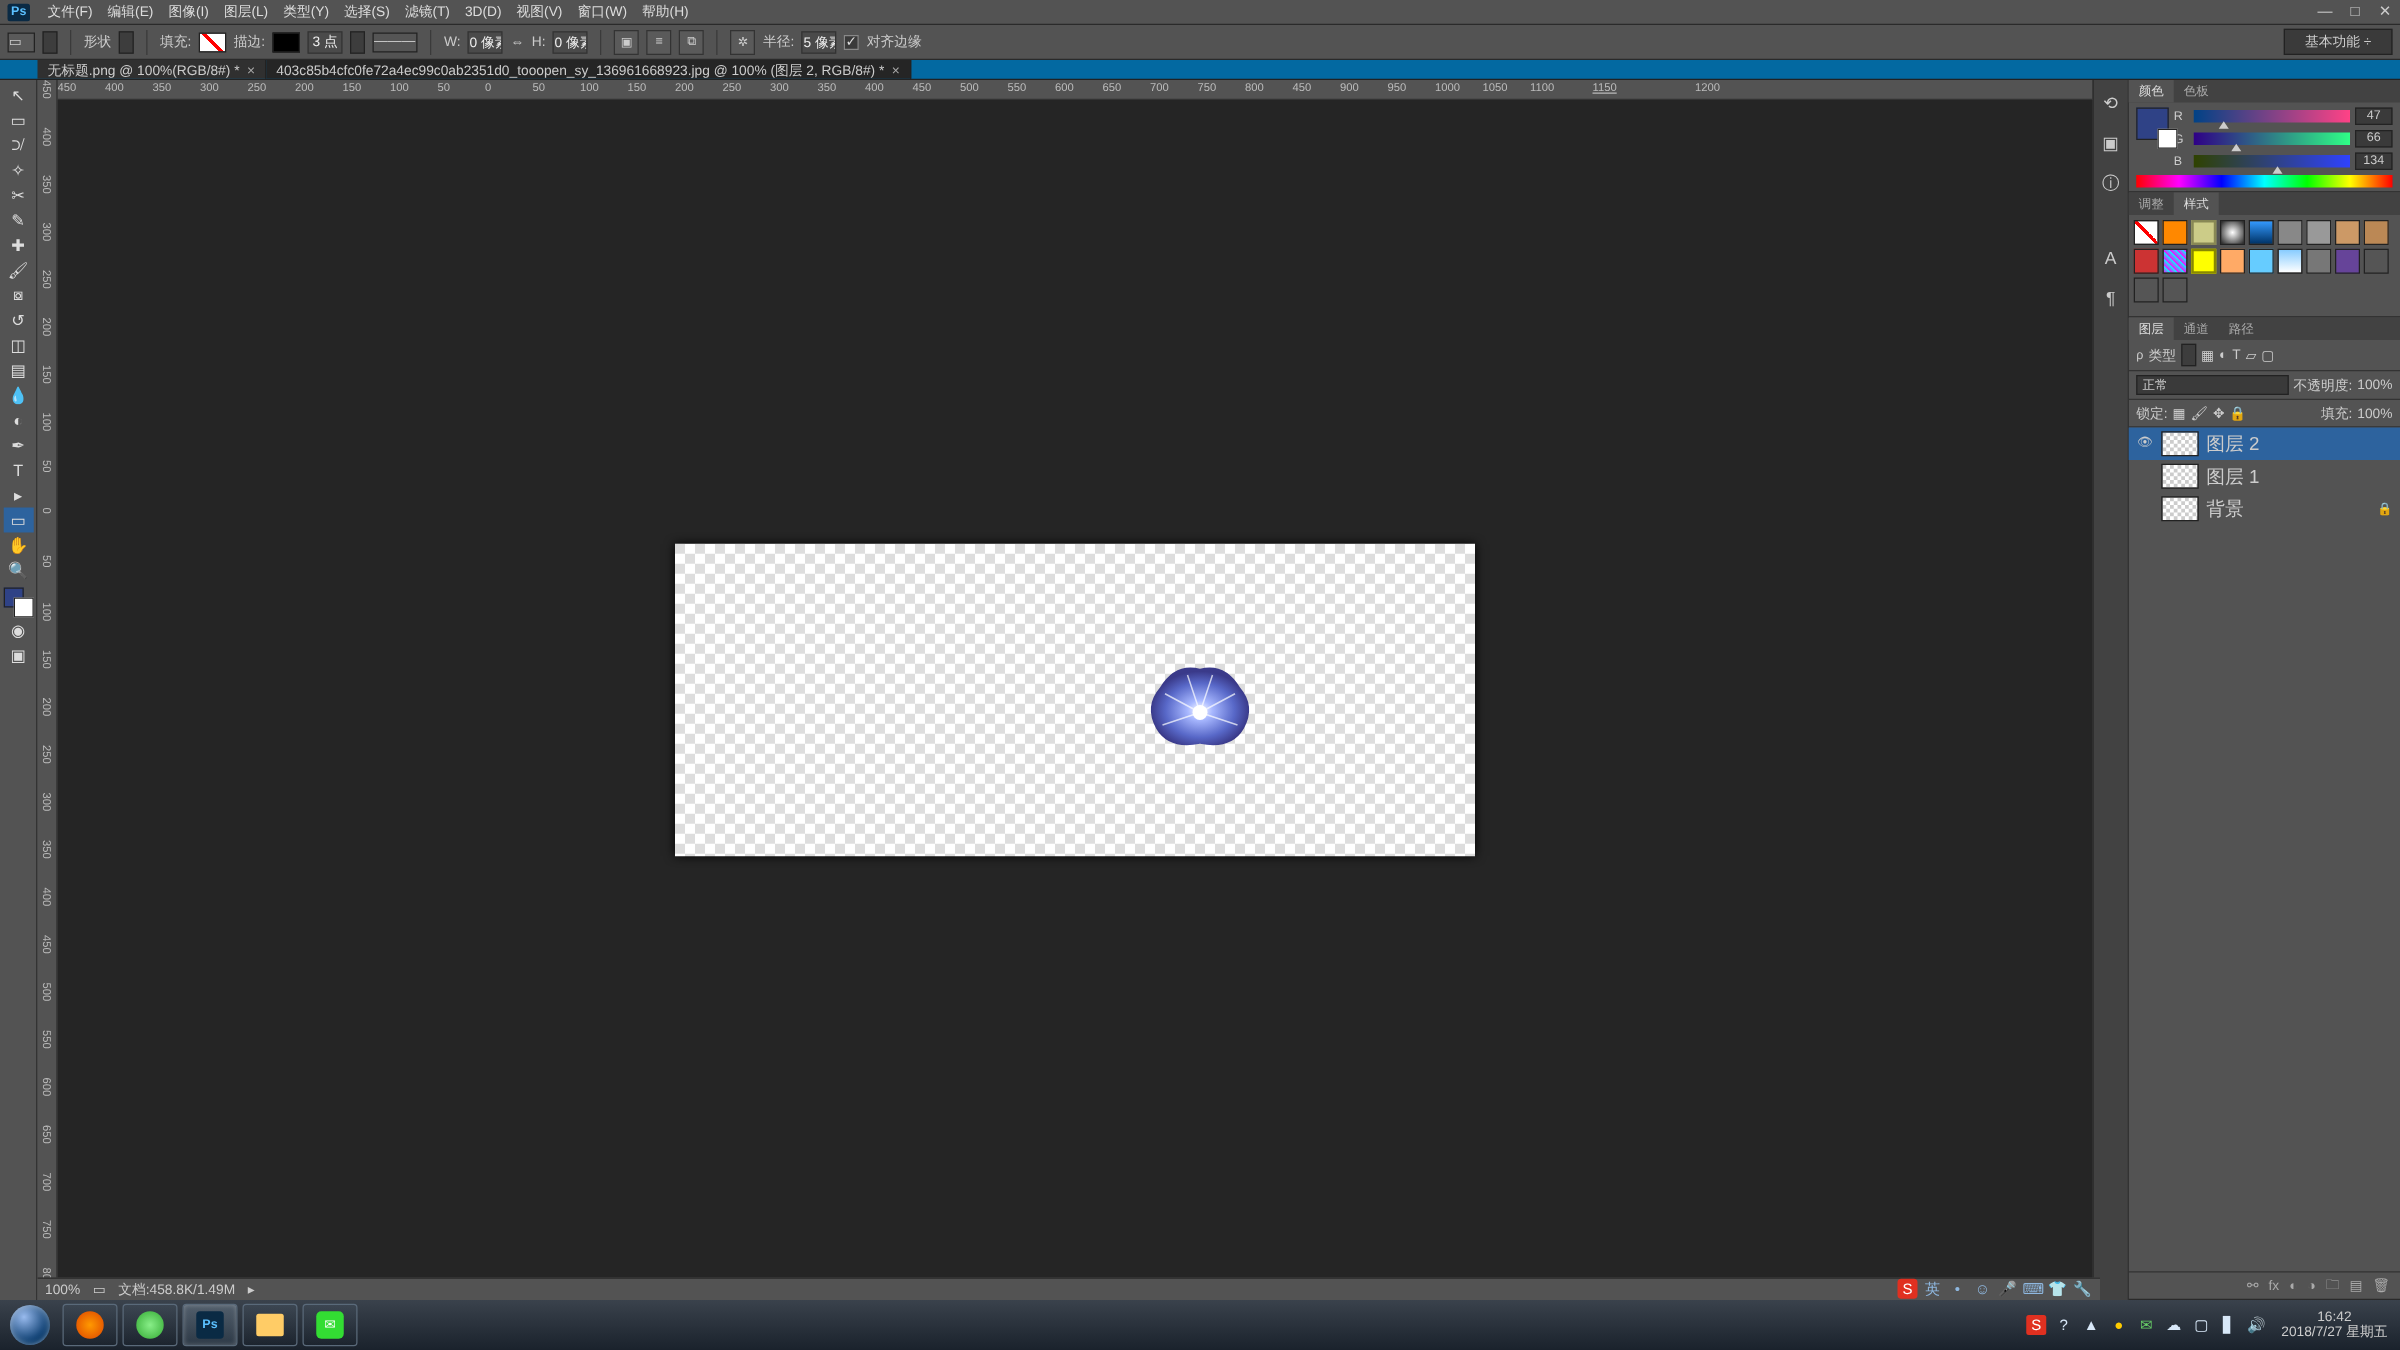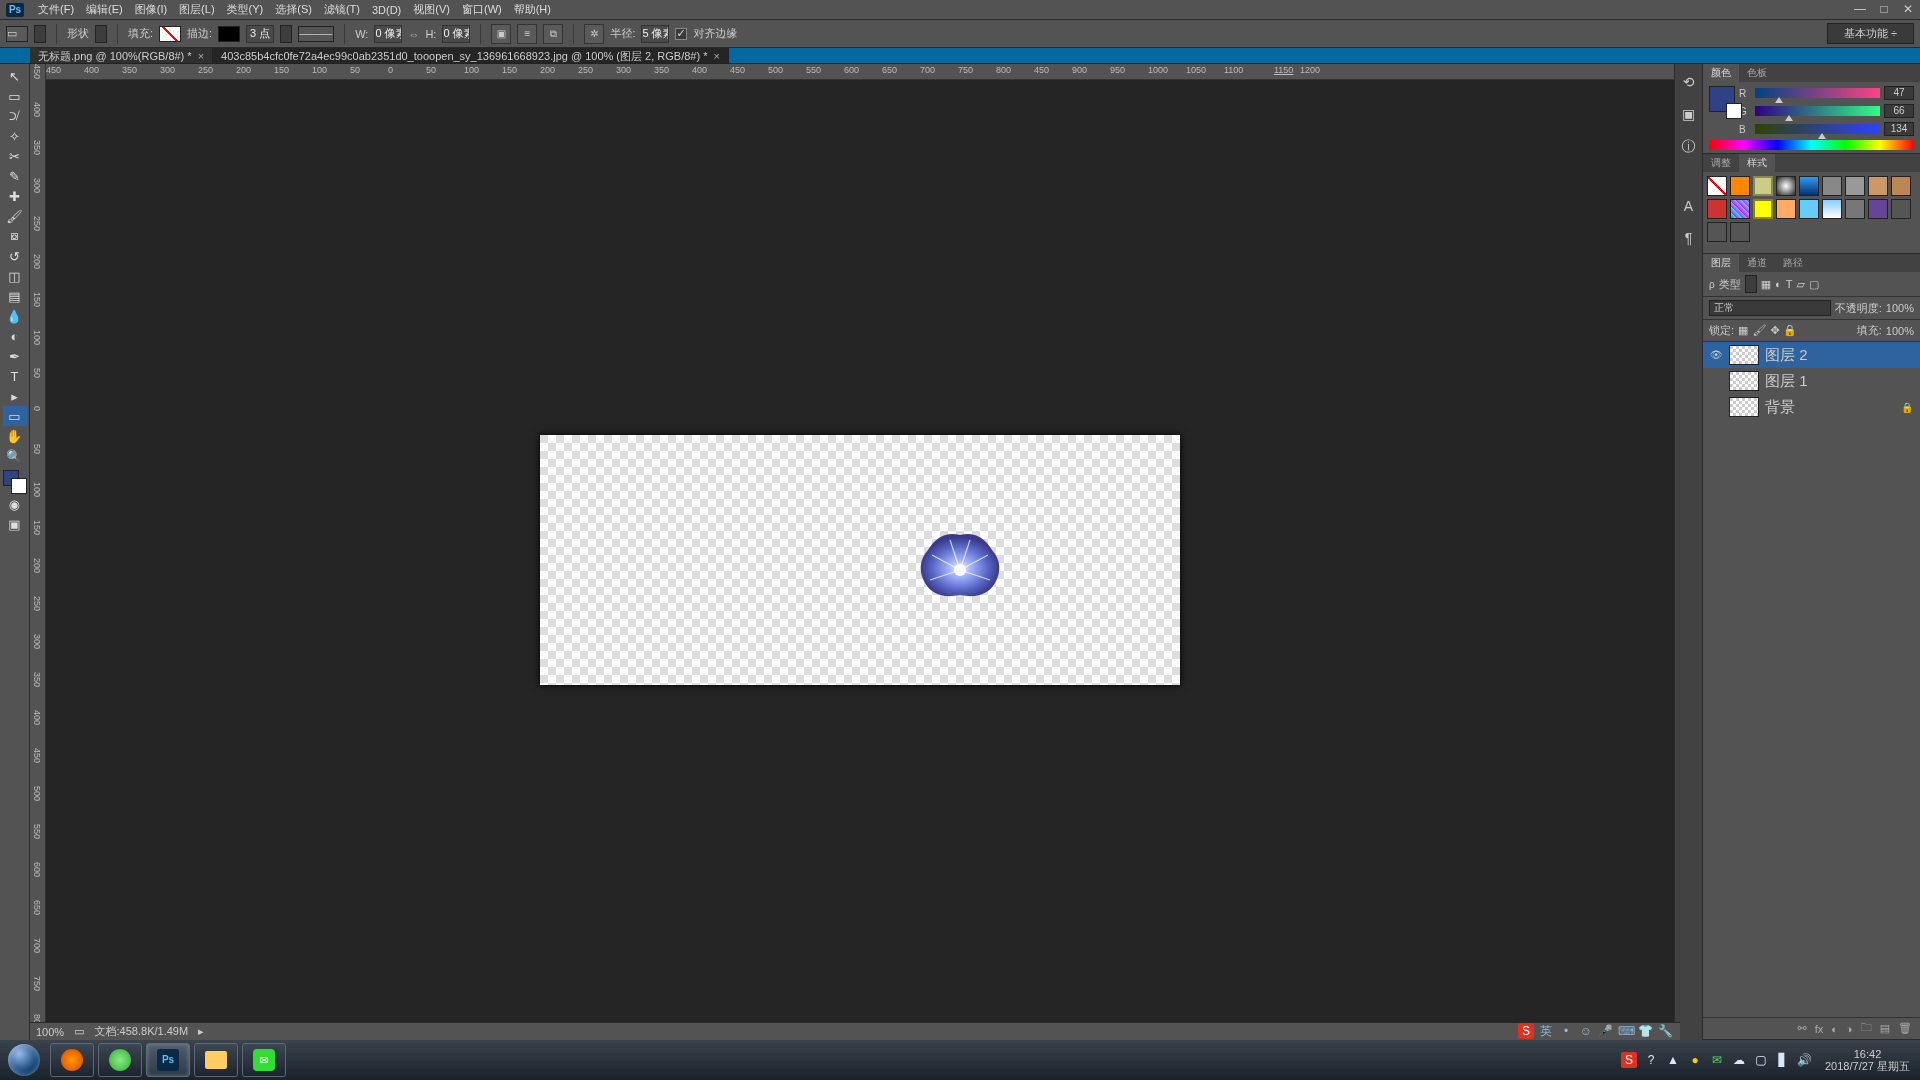--- a/index.html
+++ b/index.html
@@ -232,21 +232,21 @@
         <span class="tick-label" style="left: 874px;">700</span>
         <span class="tick-label" style="left: 912px;">750</span>
         <span class="tick-label" style="left: 950px;">800</span>
         <span class="tick-label" style="left: 988px;">450</span>
         <span class="tick-label" style="left: 1026px;">900</span>
         <span class="tick-label" style="left: 1064px;">950</span>
         <span class="tick-label" style="left: 1102px;">1000</span>
         <span class="tick-label" style="left: 1140px;">1050</span>
         <span class="tick-label" style="left: 1178px;">1100</span>
         <span class="tick-label" style="left: 1228px; text-decoration: underline;">1150</span>
-        <span class="tick-label" style="left: 1254px;">1200</span>
+        <span class="tick-label" style="left: 1310px;">1200</span>
       </div>
     <div class="canvas-wrap">
       <div class="canvas">
         <svg class="flower" viewBox="0 0 100 80">
           <defs>
               <radialGradient id="fg" cx="50%" cy="55%">
                 <stop offset="0%" stop-color="#fff"></stop>
                 <stop offset="25%" stop-color="#a8b8ff"></stop>
                 <stop offset="70%" stop-color="#5868c8"></stop>
                 <stop offset="100%" stop-color="#3a3a8a"></stop>

